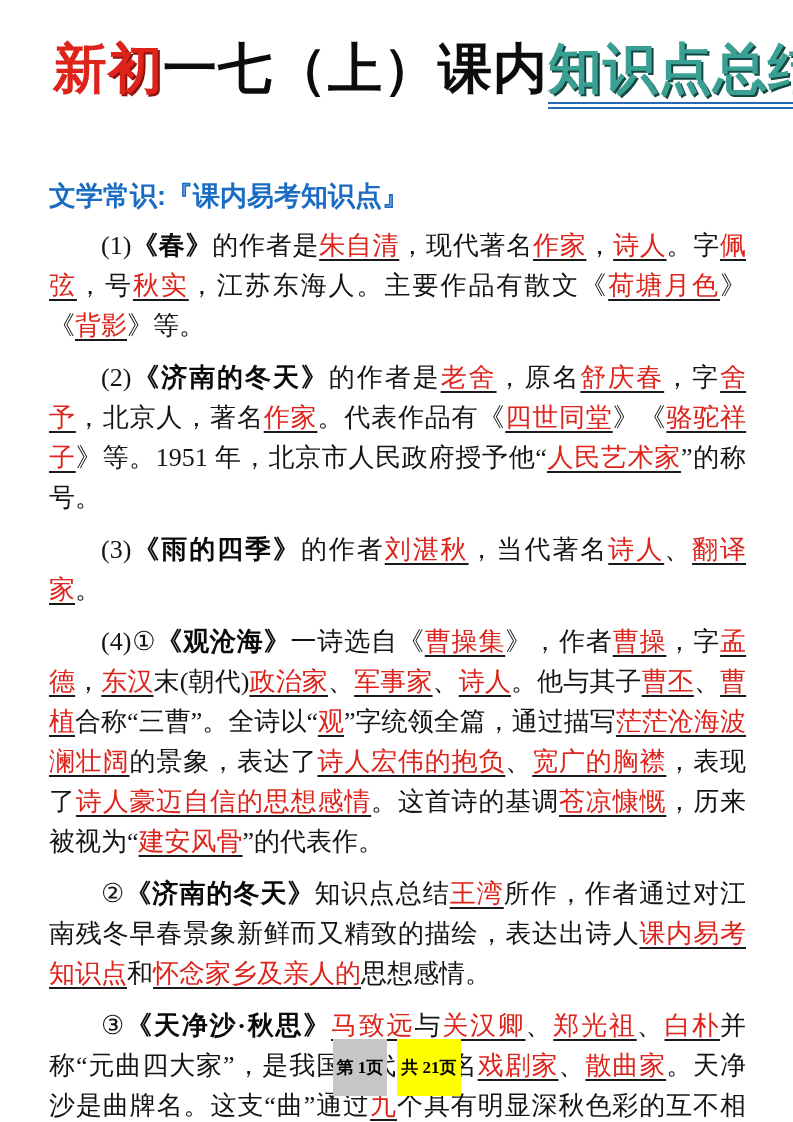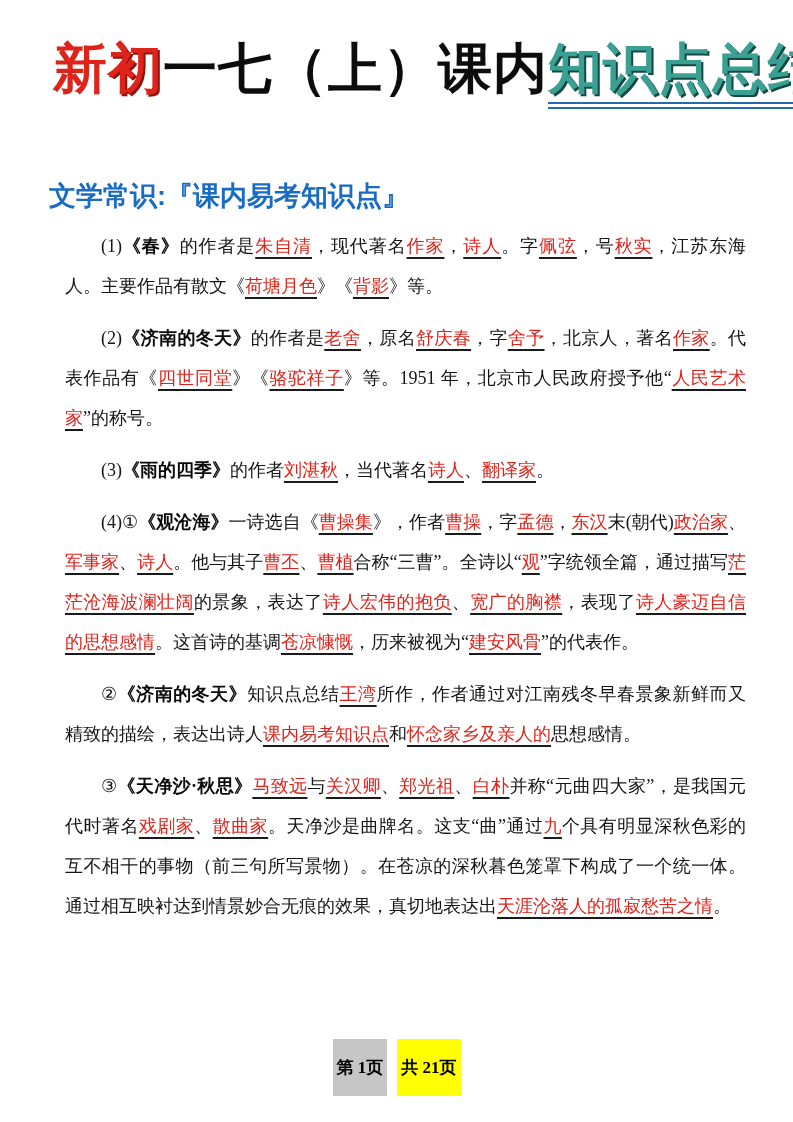--- a/index.html
+++ b/index.html
@@ -63,25 +63,25 @@
   }
   .section-heading{
     font-family:"Liberation Sans","DejaVu Sans",sans-serif;
     font-weight:bold;
     color:var(--blue);
     font-size:27px;
     line-height:32px;
     margin:0 0 14px 0;
   }
   .para{
-    font-size:18px;
+    font-size:26px;
     line-height:40px;
     text-align:justify;
     text-indent:2em;
-    margin:0 0 12px 16px;
+    margin:0 0 12px 0;
   }
   .para span.k{color:var(--ink);}
   .para span.b{color:#0a0a0a;font-weight:bold;}
   .para span.r{
     color:var(--red);
     text-decoration:underline;
     text-decoration-color:#1a1a1a;
     text-decoration-thickness:1.5px;
     text-underline-offset:5px;
   }

